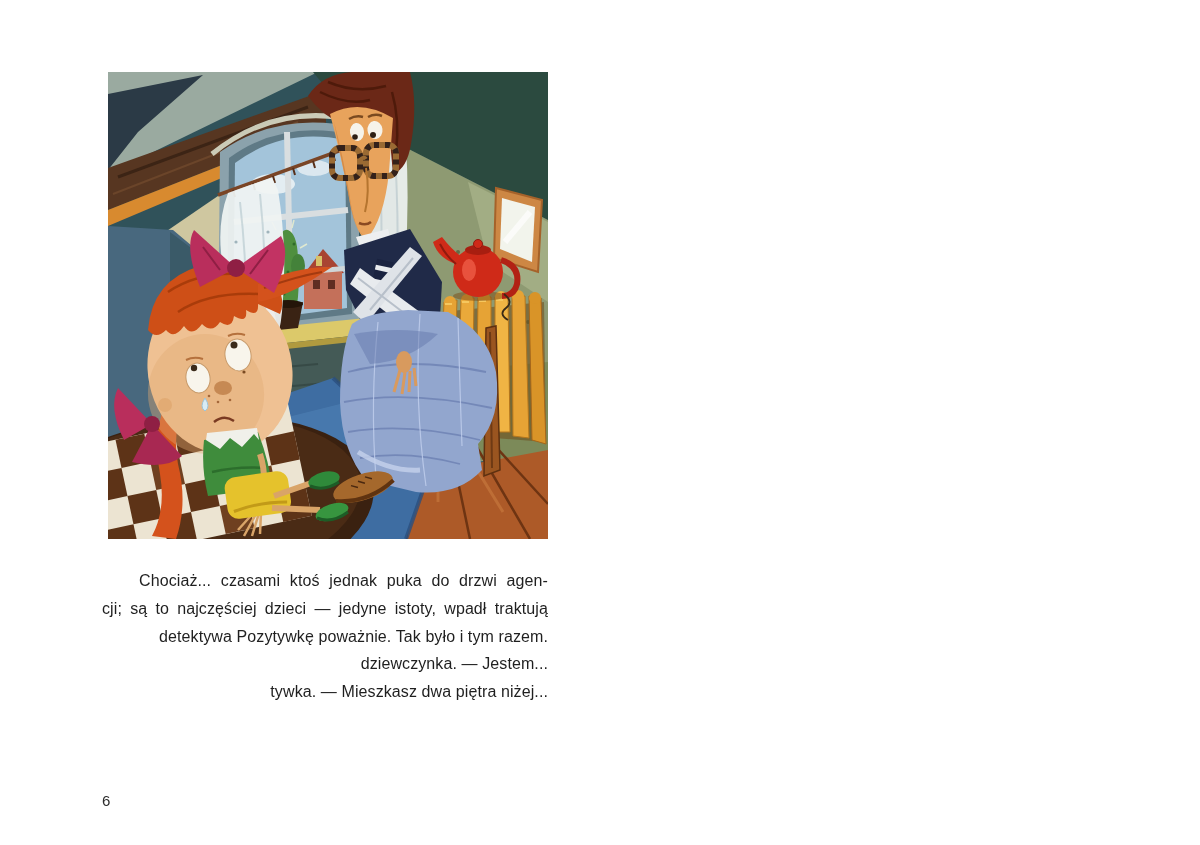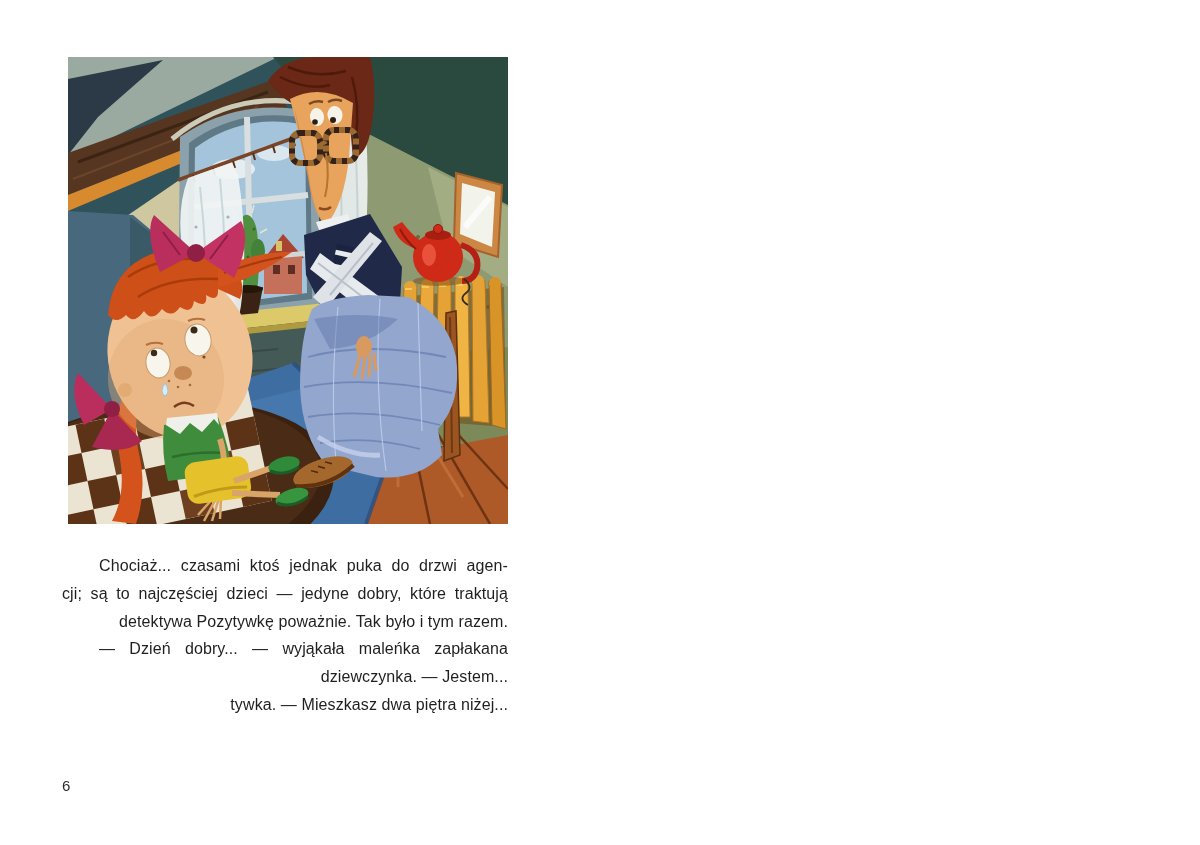--- a/index.html
+++ b/index.html
@@ -1,20 +1,20 @@
 <!DOCTYPE html>
 <html><head>
 <meta charset="utf-8">
 <style>
   html,body{margin:0;padding:0;}
   body{
     width:1200px;height:845px;position:relative;background:#ffffff;
     font-family:"Liberation Sans", sans-serif;color:#1f1f1f;overflow:hidden;
   }
-  .page{position:absolute;top:0;height:691px;}
+  .page{position:absolute;top:15px;height:691px;margin-left:40px;}
   .page.left{left:0;width:600px;}
   .page.right{left:600px;width:600px;}
   .illo{position:absolute;left:68px;top:57px;width:440px;height:467px;display:block;}
   .textblock{position:absolute;font-size:16px;line-height:27.8px;letter-spacing:.1px;}
   .left-text{left:62px;top:552px;width:446px;}
   .line{text-align:right;white-space:normal;}
   .line.jf{text-align:justify;text-align-last:justify;}
   .line.ind{text-indent:37px;}
   .pagenum{position:absolute;font-size:15px;color:#2b2b2b;}
   .num-left{left:62px;top:777px;}
@@ -292,23 +292,22 @@
         <ellipse cx="216" cy="408" rx="16" ry="8" fill="#2f8a3a" transform="rotate(-14 216 408)"></ellipse>
         <path d="M202,414 Q216,420 231,410" stroke="#1d5c26" stroke-width="3" fill="none"></path>
         <ellipse cx="224" cy="440" rx="17" ry="8" fill="#37953f" transform="rotate(-18 224 440)"></ellipse>
         <path d="M209,446 Q224,452 240,440" stroke="#1d5c26" stroke-width="3" fill="none"></path>
       </g>
     </g>
   </svg>
 
   <div class="textblock left-text">
       <div class="line ind jf">Chociaż... czasami ktoś jednak puka do drzwi agen-</div>
-      <div class="line jf">cji; są to najczęściej dzieci — jedyne dobry, które traktują</div>
+      <div class="line jf">cji; są to najczęściej dzieci — jedyne istoty, wpadł traktują</div>
       <div class="line">detektywa Pozytywkę poważnie. Tak było i tym razem.</div>
-      <div class="line ind jf">— Dzień dobry... — wyjąkała maleńka zapłakana</div>
       <div class="line">dziewczynka. — Jestem...</div>
       <div class="line">tywka. — Mieszkasz dwa piętra niżej...</div>
     </div>
   <div class="pagenum num-left">6</div>
 </div>
 
 <div class="page right">
   
   
 </div>

